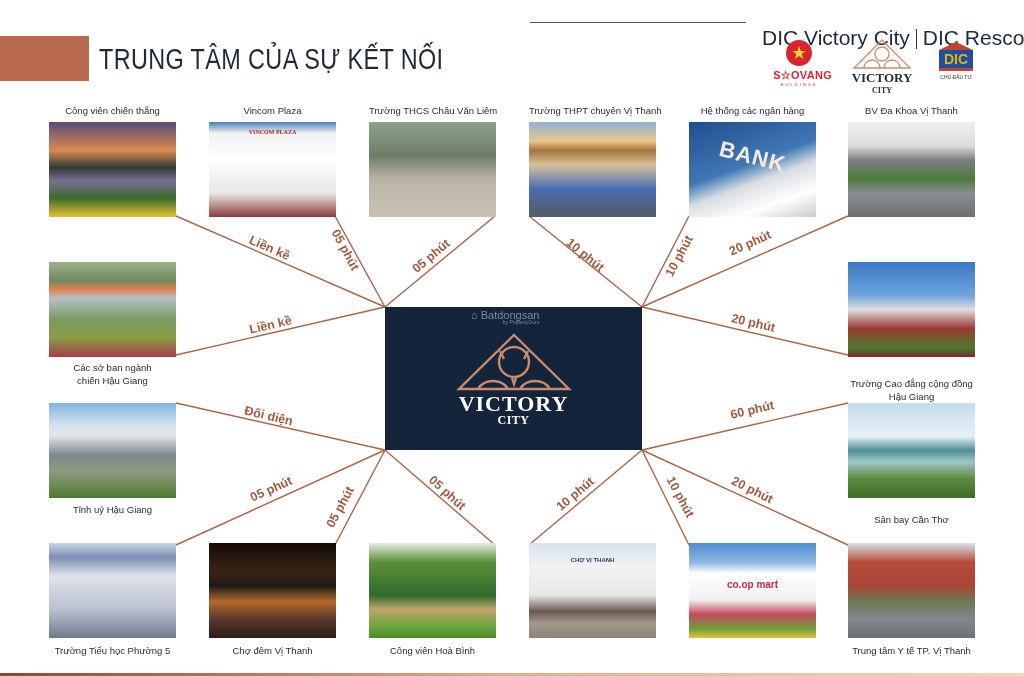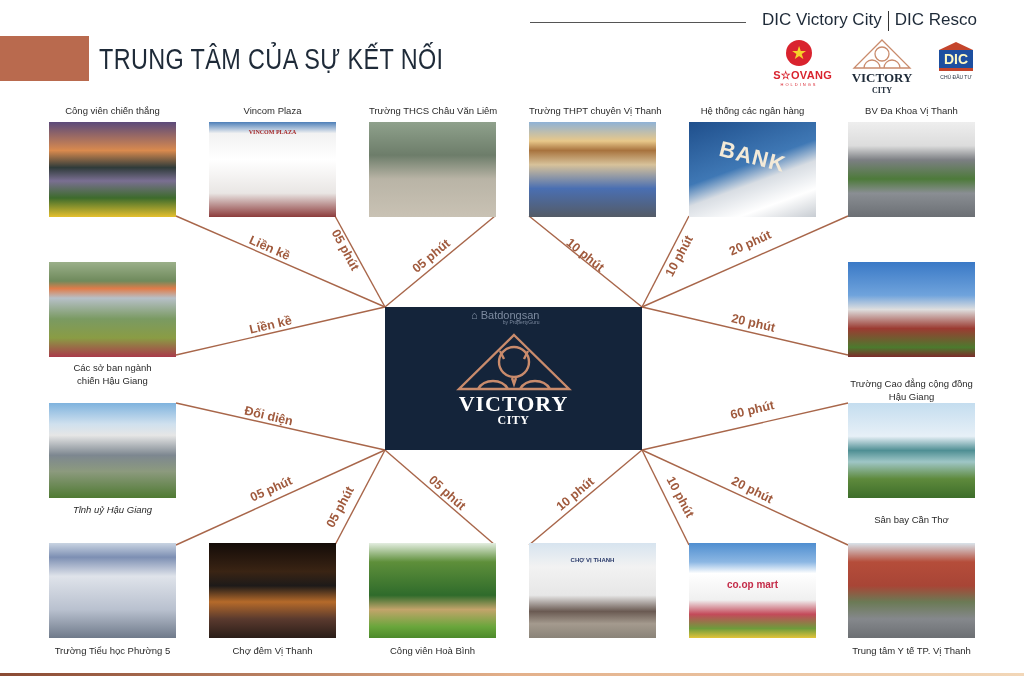--- a/index.html
+++ b/index.html
@@ -1,32 +1,32 @@
 <!DOCTYPE html>
 <html><head>
 <meta charset="utf-8">
 <style>
   html,body{margin:0;padding:0;}
   body{width:1024px;height:676px;position:relative;overflow:hidden;background:#ffffff;font-family:"Liberation Sans",sans-serif;}
   .accent-block{position:absolute;left:0;top:36px;width:89px;height:45px;background:#b96a4e;}
   .page-title{position:absolute;left:99px;top:42px;font-family:"Liberation Sans Narrow","Liberation Sans",sans-serif;font-size:30px;letter-spacing:0.5px;color:#1e2a38;transform:scaleX(0.78);transform-origin:left center;white-space:nowrap;font-weight:400;}
   .top-line{position:absolute;left:530px;top:22px;width:216px;height:1px;background:#555;}
-  .brand-title{position:absolute;left:762px;top:10px;font-size:17px;color:#1e2a38;white-space:nowrap;}
+  .brand-title{position:absolute;left:762px;top:26px;font-size:21px;color:#1e2a38;white-space:nowrap;}
   .brand-title .sep{display:inline-block;width:1px;height:20px;background:#333;vertical-align:middle;margin:0 6px;}
   .logos{position:absolute;left:766px;top:38px;height:58px;width:220px;}
   .logo-saovang{position:absolute;left:0;top:2px;width:66px;text-align:center;}
   .logo-saovang .star-circle{width:26px;height:26px;border-radius:50%;background:#d9232e;margin:0 auto;color:#f5d22a;font-size:18px;line-height:26px;text-align:center;}
   .logo-saovang .name{font-size:11px;font-weight:bold;color:#d9232e;letter-spacing:0.3px;margin-top:3px;text-align:right;}
   .logo-saovang .sub{font-size:4px;color:#d9232e;letter-spacing:2px;}
   .logo-vc{position:absolute;left:80px;top:0;width:72px;text-align:center;}
   .logo-vc .v1{font-family:"Liberation Serif",serif;font-weight:bold;font-size:13px;color:#1e2a38;margin-top:-4px;}
   .logo-vc .v2{font-family:"Liberation Serif",serif;font-weight:bold;font-size:8px;color:#1e2a38;}
   .logo-dic{position:absolute;left:170px;top:4px;width:40px;text-align:center;}
   .logo-dic .roof{width:0;height:0;border-left:17px solid transparent;border-right:17px solid transparent;border-bottom:8px solid #c4452c;margin:0 auto;}
-  .logo-dic .box{width:34px;height:18px;background:#1d4fa0;color:#fef9c3;font-weight:bold;font-size:14px;line-height:18px;margin:0 auto;border-bottom:3px solid #c4452c;font-family:"Liberation Sans",sans-serif;}
+  .logo-dic .box{width:34px;height:18px;background:#1d4fa0;color:#eab308;font-weight:bold;font-size:14px;line-height:18px;margin:0 auto;border-bottom:3px solid #c4452c;font-family:"Liberation Sans",sans-serif;}
   .logo-dic .sub{font-size:5px;color:#1e2a38;margin-top:3px;}
   svg.lines{position:absolute;left:0;top:0;}
   .center-box{position:absolute;left:385px;top:307px;width:257px;height:143px;background:#14243a;}
   .center-box .wm{position:absolute;left:86px;top:2px;color:#7d8ba0;font-size:11px;white-space:nowrap;text-align:right;}
   .center-box .wm small{display:block;font-size:5px;margin-left:16px;margin-top:-2px;}
   .center-box .vc-text{position:absolute;left:0;width:100%;top:84px;text-align:center;font-family:"Liberation Serif",serif;font-weight:bold;color:#fff;font-size:22px;letter-spacing:1px;}
   .center-box .city-text{position:absolute;left:0;width:100%;top:106px;text-align:center;font-family:"Liberation Serif",serif;font-weight:bold;color:#fff;font-size:12px;letter-spacing:0.5px;}
   .loc{position:absolute;width:127px;}
   .loc .label{font-size:9.5px;color:#2a2a2a;text-align:center;white-space:nowrap;line-height:13px;}
   .loc .photo{width:127px;height:95px;position:relative;overflow:hidden;}
@@ -137,21 +137,21 @@
   <div class="photo" style="margin-top:5px;background:linear-gradient(180deg,#eeeeee 0%,#dcdcdc 25%,#7c7f83 40%,#4d7a3a 60%,#8a8e93 75%,#6b6f74 100%);"></div>
 </div>
 
 <div class="loc" style="left:49px;top:262px;">
   <div class="photo" style="background:linear-gradient(180deg,#9bb08a 0%,#6f8a5c 20%,#e07c4a 28%,#b7c0c8 38%,#7a9a62 60%,#8a9c44 80%,#a93a4a 100%);"></div>
   <div class="label" style="margin-top:4px;">Các sở ban ngành</div>
   <div class="label">chiến Hậu Giang</div>
 </div>
 <div class="loc" style="left:49px;top:403px;">
   <div class="photo" style="background:linear-gradient(180deg,#7fb3de 0%,#cfe0ee 22%,#e6e6e6 34%,#7d8790 55%,#8c9a7e 72%,#4f7a32 100%);"></div>
-  <div class="label" style="margin-top:5px;font-style:italic;">Tỉnh uỷ Hậu Giang</div>
+  <div class="label" style="margin-top:5px;">Tỉnh uỷ Hậu Giang</div>
 </div>
 
 <div class="loc" style="left:848px;top:262px;">
   <div class="photo" style="background:linear-gradient(180deg,#3a79c6 0%,#6fa3dc 35%,#dedede 50%,#9b3b32 70%,#4c7a2e 90%,#7d2b2b 100%);"></div>
   <div class="label" style="margin-top:20px;">Trường Cao đẳng cộng đồng</div>
   <div class="label">Hậu Giang</div>
 </div>
 <div class="loc" style="left:848px;top:403px;">
   <div class="photo" style="background:linear-gradient(180deg,#c4ddef 0%,#e7f0f7 35%,#4f8f94 50%,#9fc6c6 62%,#5e8a3c 80%,#3d6d2a 100%);"></div>
   <div class="label" style="margin-top:15px;">Sân bay Cần Thơ</div>

